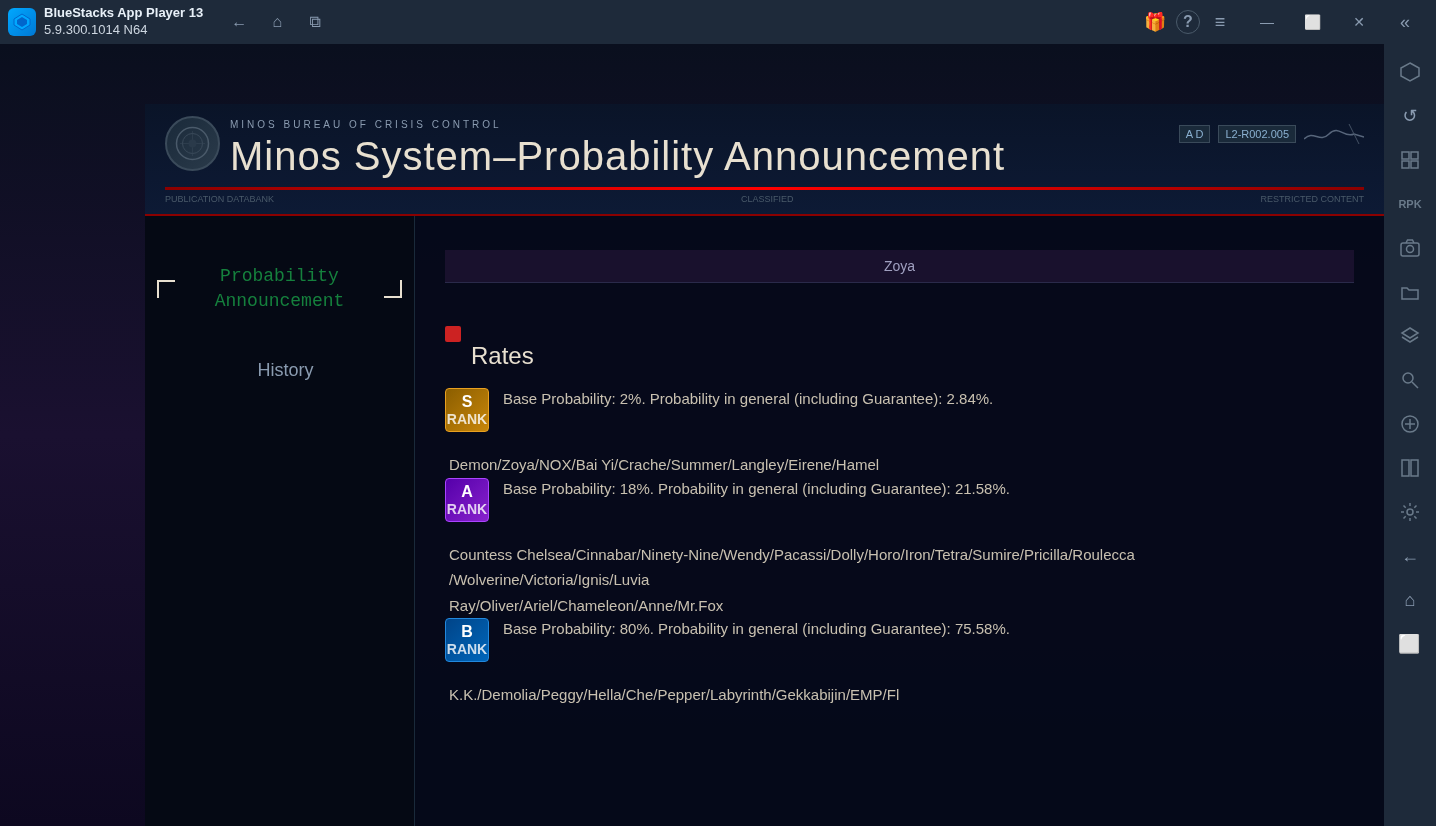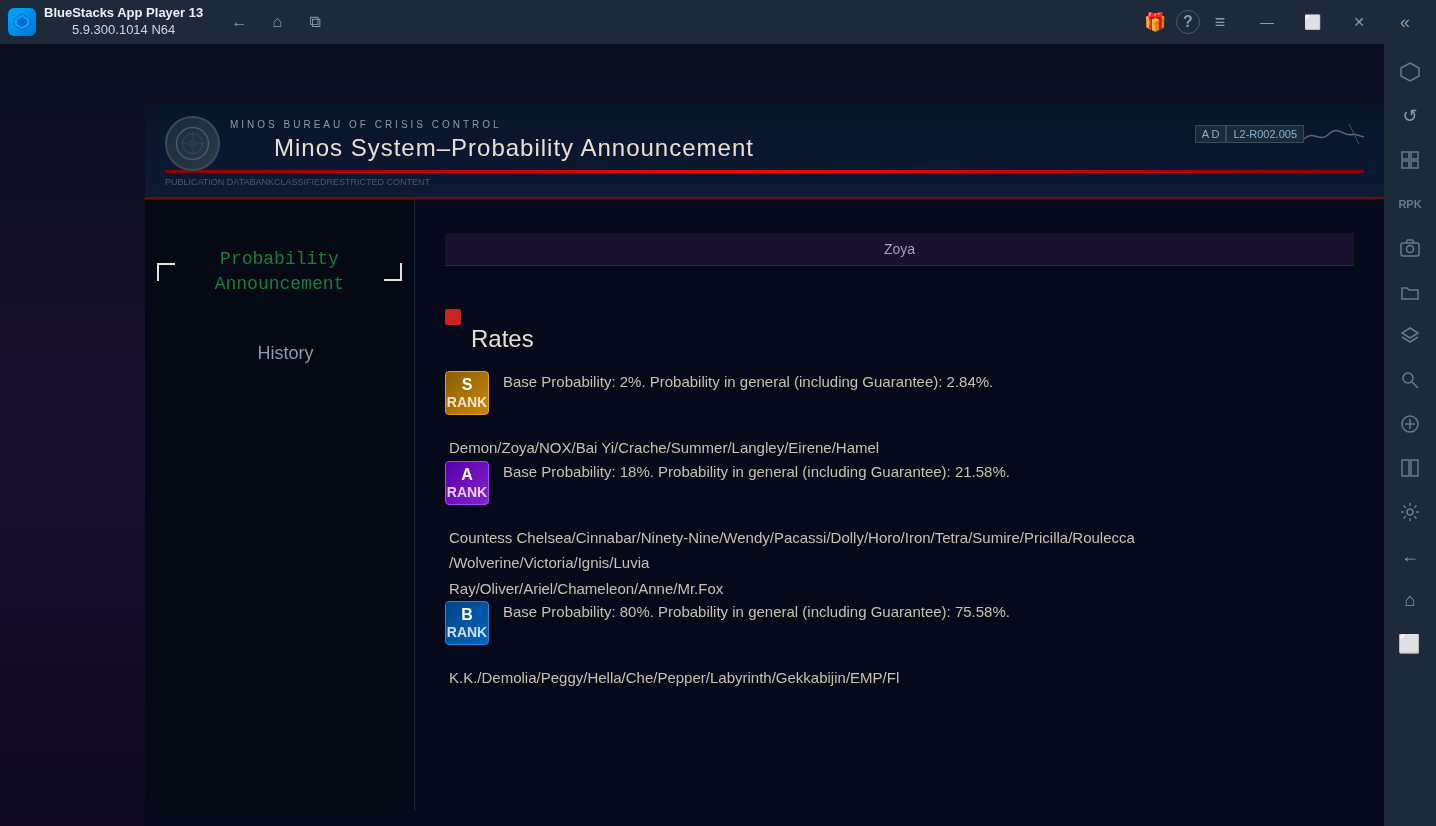--- a/index.html
+++ b/index.html
@@ -35,21 +35,20 @@
       width: 28px; height: 28px;
       background: linear-gradient(135deg, #00a8ff, #0078d4);
       border-radius: 6px;
       margin-right: 8px;
       display: flex; align-items: center; justify-content: center;
       font-size: 12px; color: white; font-weight: bold;
     }
     .titlebar-text {
       color: #cdd6e0;
       font-size: 13px;
-      text-align: center;
     }
     .titlebar-text .app-name {
       font-weight: 600;
       color: #e8f0f8;
     }
     .titlebar-controls {
       display: flex;
       align-items: center;
       gap: 6px;
       margin-left: 20px;
@@ -149,49 +148,50 @@
       position: relative;
     }
     .header-bureau {
       font-size: 10px;
       letter-spacing: 3px;
       color: #8a9bb0;
       text-transform: uppercase;
       margin-bottom: 4px;
     }
     .header-title {
-      font-size: 24px;
+      font-size: 40px;
       color: #e8e0d0;
       font-weight: 300;
       letter-spacing: 1px;
-      margin-left: 44px;
     }
     .header-id {
       position: absolute;
       top: 15px;
       right: 20px;
       color: #8a9bb0;
       font-size: 12px;
       display: flex;
       align-items: center;
+      gap: 8px;
     }
     .header-id .badge {
       background: #1a2a3a;
       border: 1px solid #3a4a5a;
       padding: 2px 6px;
       font-size: 11px;
       color: #8ab0d0;
     }
     .header-underline {
       height: 3px;
       background: linear-gradient(90deg, #8b0000, #cc0000, #ff0000, #cc0000, #8b0000);
       margin-top: 8px;
     }
     .header-meta {
       display: flex;
+      justify-content: space-between;
       margin-top: 4px;
       font-size: 9px;
       color: #4a5a6a;
     }
     .header-logo {
       width: 55px; height: 55px;
       border-radius: 50%;
       background: linear-gradient(135deg, #1a2a3a, #2a3a4a);
       border: 2px solid #3a4a5a;
       display: flex; align-items: center; justify-content: center;

